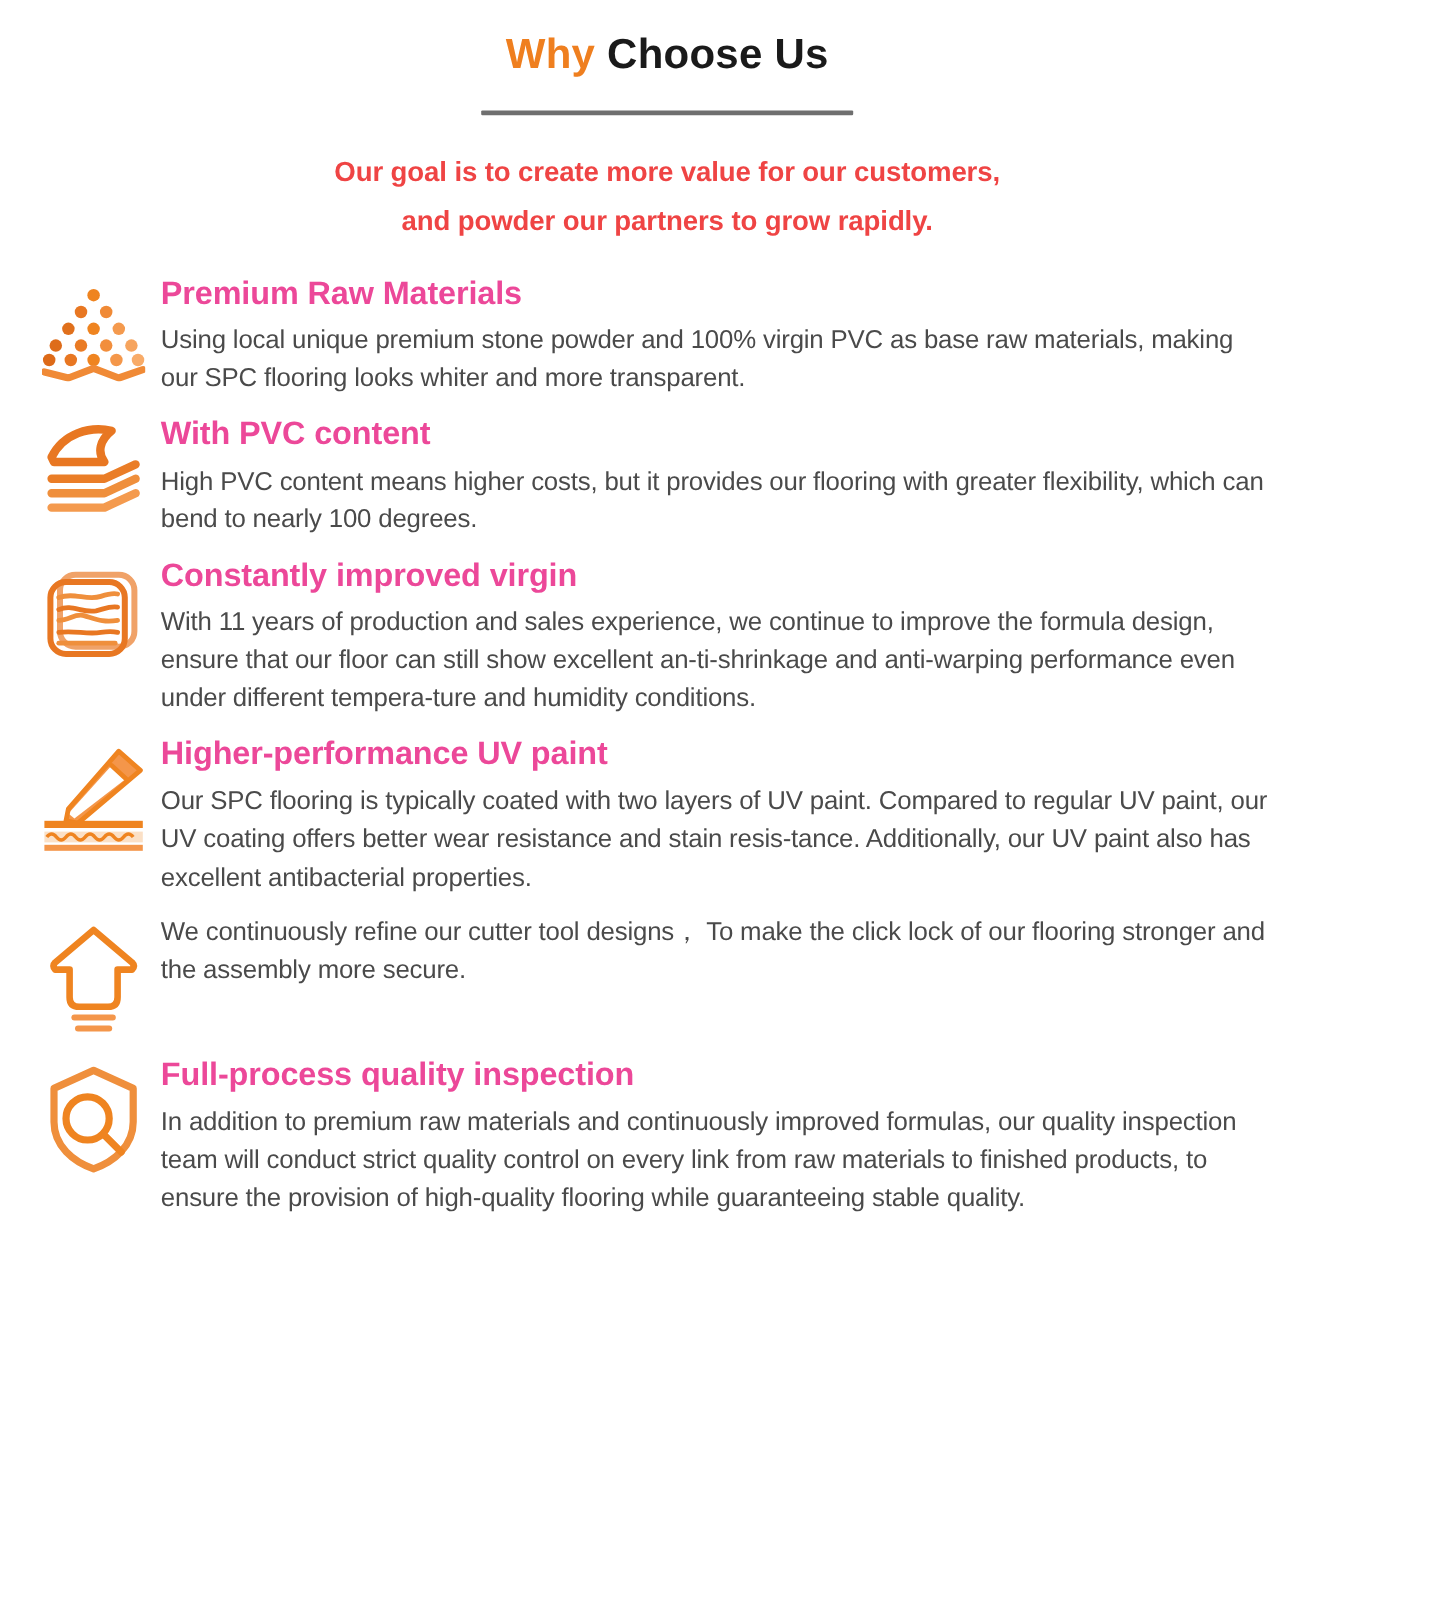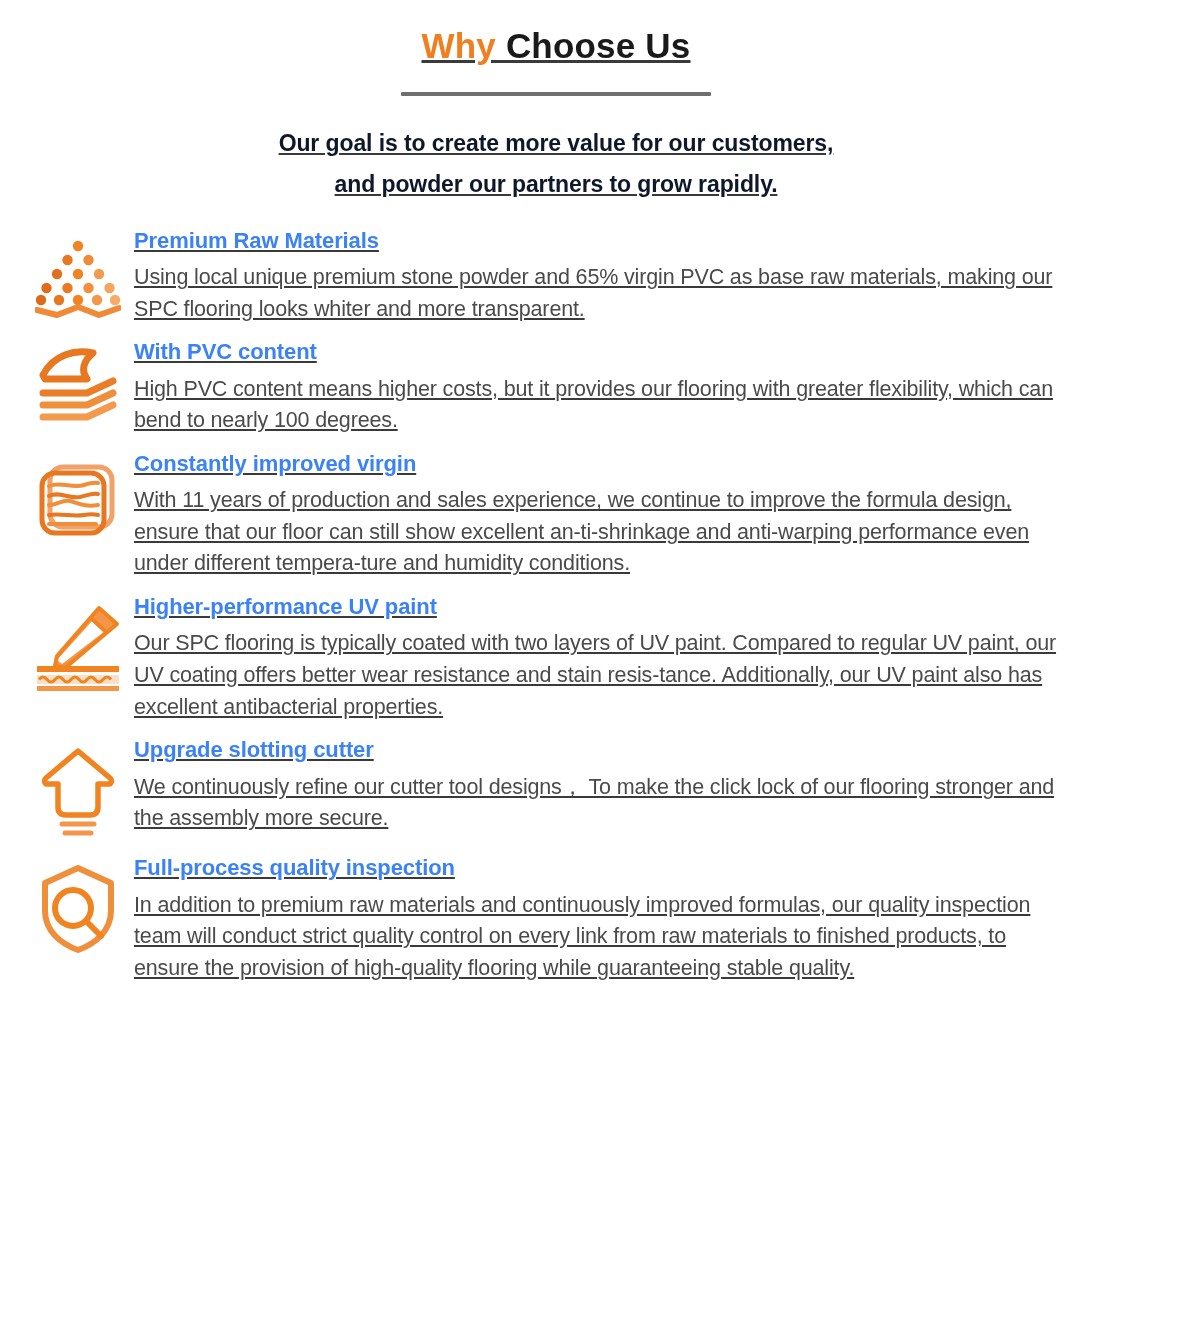--- a/index.html
+++ b/index.html
@@ -15,21 +15,20 @@
     font-family: "Liberation Sans", sans-serif;
     color: #3a3a3a;
     overflow: hidden;
   }
 
   .page {
     width: 1112px;
     height: 1334px;
     position: relative;
     padding: 0;
-    text-decoration: underline;
   }
 
   
   .header {
     text-align: center;
     padding-top: 26px;
   }
   .main-title {
     font-size: 35px;
     font-weight: bold;
@@ -46,21 +45,21 @@
     height: 4px;
     background: #6f6f6f;
     margin: 26px auto 0 auto;
     border-radius: 1px;
   }
 
   .subtitle {
     margin-top: 27px;
     text-align: center;
     font-weight: bold;
-    color: #0f172a;
+    color: #ef4444;
     font-size: 23px;
     line-height: 1.75;
     letter-spacing: -0.1px;
   }
   .subtitle-line { display: block; }
 
   
   .features {
     margin-top: 24px;
     padding: 0 22px 0 22px;
@@ -78,22 +77,22 @@
     padding-top: 8px;
   }
   .feature-icon svg {
     display: block;
   }
   .feature-body {
     flex: 1 1 auto;
     padding-right: 28px;
   }
   .feature-title {
-    color: #3b82f6;
-    font-size: 22px;
+    color: #ec4899;
+    font-size: 27px;
     font-weight: bold;
     line-height: 1.2;
     margin: 0 0 8px 0;
     letter-spacing: -0.1px;
   }
   .feature-text {
     color: #4a4a4a;
     font-size: 21.5px;
     line-height: 1.47;
     margin: 0;
@@ -136,21 +135,21 @@
             <circle cx="24" cy="64" r="5.2" fill="#e87722"></circle>
             <circle cx="43" cy="64" r="5.2" fill="#ef8420"></circle>
             <circle cx="62" cy="64" r="5.2" fill="#f4974a"></circle>
             <circle cx="80" cy="64" r="5.2" fill="#f8ab68"></circle>
           </g>
           <path d="M2 74 L22 79 L43 71 L64 79 L84 72" fill="none" stroke="#f08a36" stroke-width="6" stroke-linecap="round" stroke-linejoin="round"></path>
         </svg>
       </div>
       <div class="feature-body">
         <h2 class="feature-title">Premium Raw Materials</h2>
-        <p class="feature-text">Using local unique premium stone powder and 65% virgin PVC as base raw materials, making our SPC flooring looks whiter and more transparent.</p>
+        <p class="feature-text">Using local unique premium stone powder and 100% virgin PVC as base raw materials, making our SPC flooring looks whiter and more transparent.</p>
       </div>
     </div>
 
     <div class="feature">
       <div class="feature-icon">
         <svg width="86" height="78" viewBox="0 0 86 78" aria-hidden="true">
           <g fill="none" stroke-width="7" stroke-linecap="round" stroke-linejoin="round">
             <path d="M8 28 C18 8, 40 2, 58 6 C48 14, 46 24, 52 32 L10 32 Z" stroke="#e87722"></path>
             <path d="M8 46 L52 46 L78 34" stroke="#ea7d27"></path>
             <path d="M8 58 L52 58 L78 46" stroke="#ef8f3c"></path>
@@ -209,21 +208,20 @@
       <div class="feature-icon">
         <svg width="76" height="96" viewBox="0 0 76 96" aria-hidden="true">
           <path d="M38 6 L70 33 Q73 36 70 39 L58 39 L58 62 Q58 70 50 70 L26 70 Q18 70 18 62 L18 39 L6 39 Q3 36 6 33 Z" fill="none" stroke="#ef8420" stroke-width="5.5" stroke-linejoin="round"></path>
           <g stroke="#f4964a" stroke-width="5" stroke-linecap="round">
             <line x1="22" y1="79" x2="54" y2="79"></line>
             <line x1="25" y1="88" x2="51" y2="88"></line>
           </g>
         </svg>
       </div>
       <div class="feature-body">
-        <h2 class="feature-title">Upgrade slotting cutter</h2>
         <p class="feature-text">We continuously refine our cutter tool designs，  To make the click lock of our flooring stronger and the assembly more secure.</p>
       </div>
     </div>
 
     <div class="feature">
       <div class="feature-icon">
         <svg width="82" height="92" viewBox="0 0 82 92" aria-hidden="true">
           <path d="M41 5 L74 20 L74 48 C74 68 58 81 41 87 C24 81 8 68 8 48 L8 20 Z" fill="none" stroke="#ef8f3c" stroke-width="6" stroke-linejoin="round"></path>
           <circle cx="36" cy="45" r="18" fill="none" stroke="#ef8420" stroke-width="6"></circle>
           <line x1="49" y1="58" x2="64" y2="73" stroke="#ef8420" stroke-width="6" stroke-linecap="round"></line>

